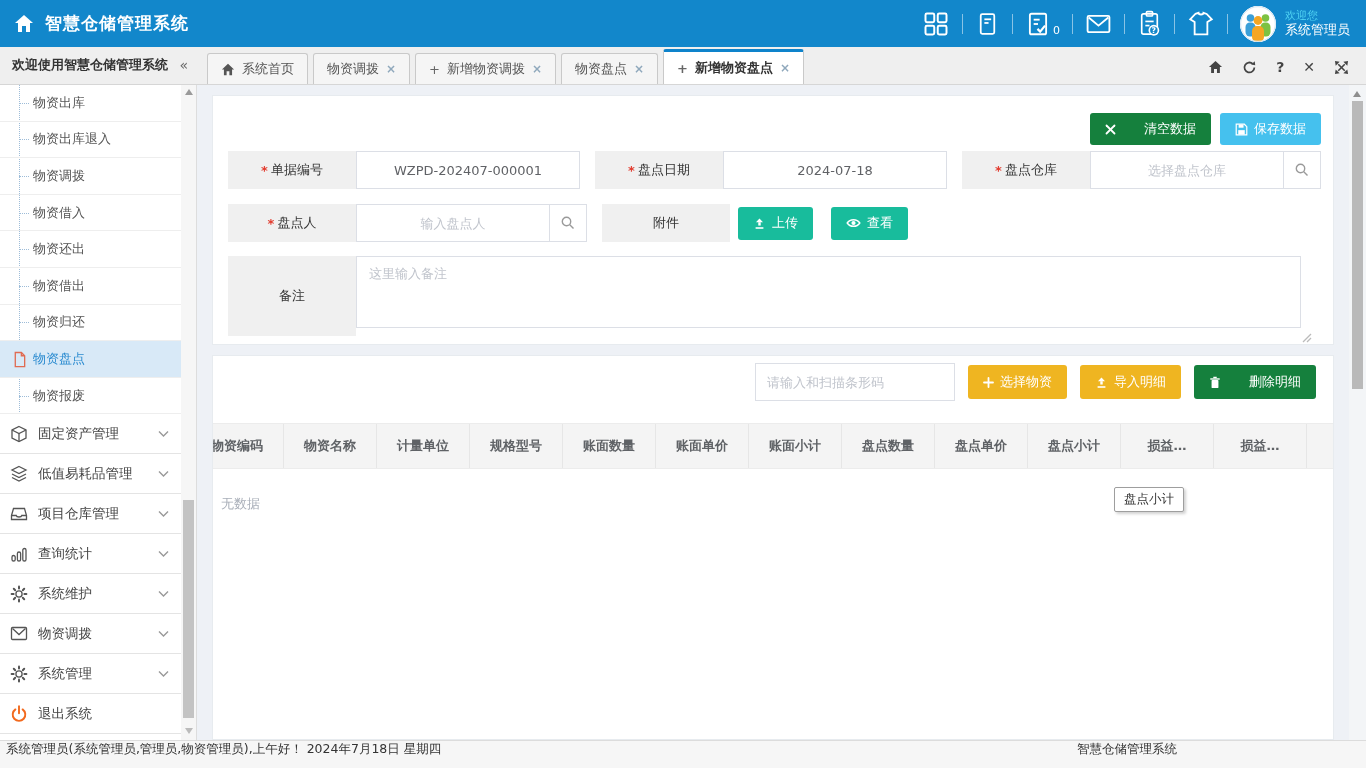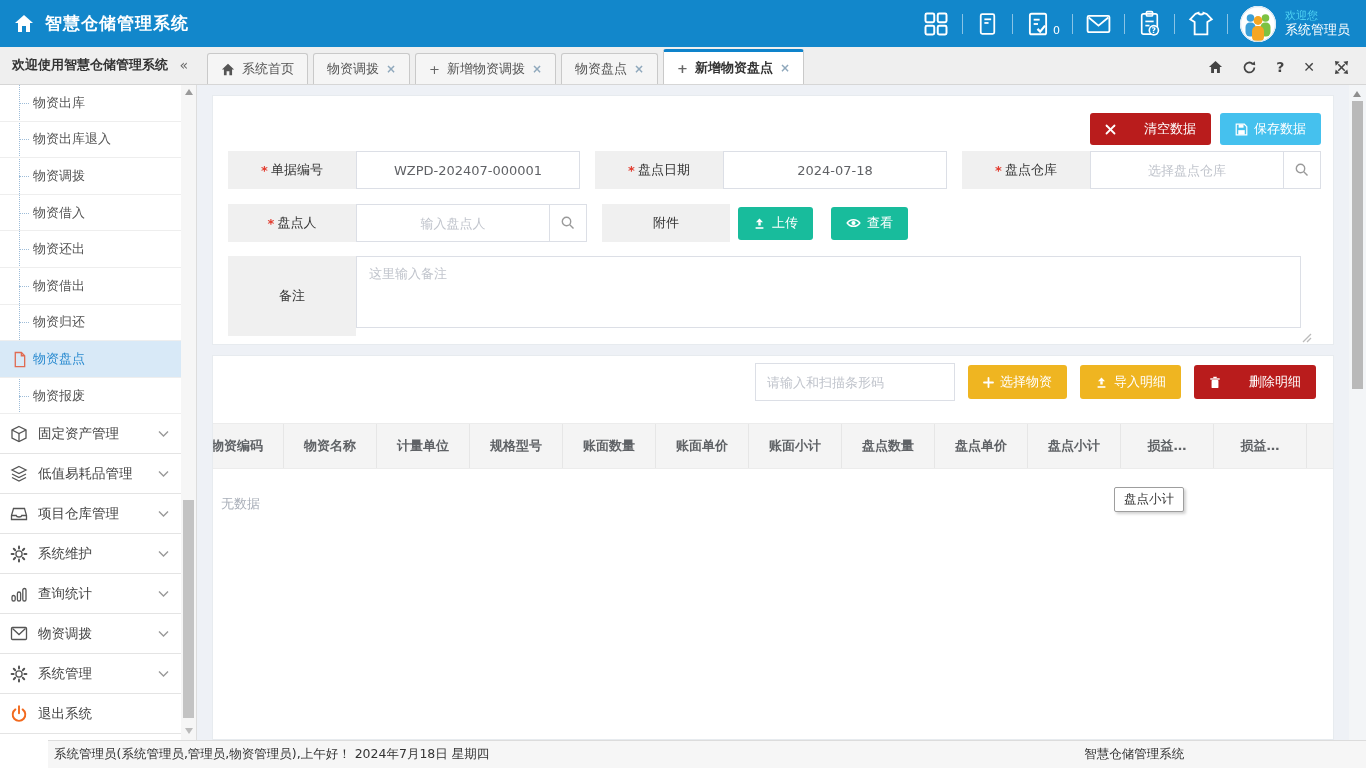--- a/index.html
+++ b/index.html
@@ -52,21 +52,21 @@
 .sscroll .up{position:absolute;top:4px;left:3.5px;width:0;height:0;border-left:4px solid transparent;border-right:4px solid transparent;border-bottom:6px solid #9a9a9a;}
 .sscroll .down{position:absolute;bottom:6px;left:3.5px;width:0;height:0;border-left:4px solid transparent;border-right:4px solid transparent;border-top:6px solid #bbb;}
 .sscroll .thumb{position:absolute;left:2px;width:11px;top:415px;height:218px;background:#c3c3c3;}
 
 
 .main{flex:1;background:#eef1f6;padding:10px 32px 0 15px;position:relative;overflow:hidden;}
 .panel{background:#fff;border:1px solid #e7ebef;}
 .panel1{height:250px;margin-bottom:10px;padding:17px 12px 0 15px;position:relative;}
 .actions{display:flex;justify-content:flex-end;gap:9px;}
 .btn{height:32px;border:none;border-radius:3px;color:#fff;font-size:13px;display:inline-flex;align-items:center;gap:6px;padding:0 15px;cursor:pointer;font-family:inherit;}
-.btn-red{background:#b91c1c;gap:28px;}
+.btn-red{background:#15803d;gap:28px;}
 .btn-blue{background:#45c1ee;}
 .btn-teal{background:#18bc9c;height:33px;}
 .btn-yellow{background:#efb521;height:34px;}
 .frow{display:grid;grid-template-columns:1fr 1fr 1fr;gap:15px;margin-top:6px;}
 .frow2{margin-top:15px;}
 .fgroup{display:flex;height:38px;}
 .flabel{width:128px;background:#f0f0f0;display:flex;align-items:center;justify-content:center;color:#333;flex:0 0 auto;font-size:13px;}
 .req{color:#e23b2e;margin-right:3px;font-weight:bold;}
 .finput{flex:1;min-width:0;border:1px solid #dcdfe6;background:#fff;padding:0 11px;font-size:13px;color:#606266;outline:none;font-family:inherit;text-align:center;}
 .finput::placeholder{color:#c0c4cc;}
@@ -88,21 +88,21 @@
 .gcell{display:flex;align-items:center;justify-content:center;border-right:1px solid #e6e6e6;font-weight:bold;color:#5f6266;white-space:nowrap;overflow:hidden;}
 .empty{color:#aab;padding:26px 0 0 8px;color:#a8aeb8;}
 .tooltip{position:absolute;left:901px;top:131px;background:#fff;border:1px solid #9e9e9e;box-shadow:2px 2px 3px rgba(0,0,0,.18);padding:3px 9px;font-size:12.5px;color:#333;border-radius:2px;}
 
 
 .vscroll{position:absolute;top:0;right:0;bottom:0;width:17px;background:#f3f5f7;}
 .vscroll .up{position:absolute;top:6px;left:4px;width:0;height:0;border-left:4.5px solid transparent;border-right:4.5px solid transparent;border-bottom:6px solid #8e8e8e;}
 .vscroll .thumb{position:absolute;top:16px;left:3px;width:11px;height:288px;background:#b9b9b9;}
 
 
-.statusbar{height:28px;background:#f6f6f6;border-top:1px solid #dcdcdc;display:flex;align-items:center;font-size:12.5px;color:#333;flex:0 0 auto;margin-left:48px;}
+.statusbar{height:28px;background:#f6f6f6;border-top:1px solid #dcdcdc;display:flex;font-size:12.5px;color:#333;flex:0 0 auto;}
 .sb-left{flex:0.85;padding-left:6px;white-space:nowrap;overflow:hidden;}
 .sb-center{flex:0 0 auto;}
 .sb-right{flex:1;text-align:right;padding-right:186px;white-space:nowrap;}
 svg{display:block;}
 </style>
 </head>
 <body>
 
 <div class="page">
 
@@ -311,45 +311,45 @@
           <svg width="18" height="18" viewBox="0 0 18 18" fill="none" stroke="#555" stroke-width="1.3">
               <path d="M1.5,10.5 L3.5,3.5 H14.5 L16.5,10.5 V14.5 H1.5 Z"></path>
               <path d="M1.5,10.5 H6.2 C6.6,12.5 11.4,12.5 11.8,10.5 H16.5"></path>
             </svg>
           <span class="lbl">项目仓库管理</span>
           <svg width="11" height="8" viewBox="0 0 11 8">
               <polyline points="1,1.5 5.5,6 10,1.5" fill="none" stroke="#999" stroke-width="1.4"></polyline>
             </svg>
         </div>
         <div class="section-item">
+          <svg width="18" height="18" viewBox="0 0 18 18" fill="none" stroke="#555" stroke-width="1.3">
+              <rect x="2" y="10.5" width="3.2" height="5.5" rx="1.6"></rect>
+              <rect x="7.4" y="7" width="3.2" height="9" rx="1.6"></rect>
+              <rect x="12.8" y="3.5" width="3.2" height="12.5" rx="1.6"></rect>
+            </svg>
+          <span class="lbl">查询统计</span>
+          <svg width="11" height="8" viewBox="0 0 11 8">
+              <polyline points="1,1.5 5.5,6 10,1.5" fill="none" stroke="#999" stroke-width="1.4"></polyline>
+            </svg>
+        </div>
+        <div class="section-item">
           <svg width="18" height="18" viewBox="0 0 18 18">
               <circle cx="9" cy="9" r="3.1" fill="none" stroke="#555" stroke-width="1.3"></circle>
               <g stroke="#555" stroke-width="2" stroke-linecap="round">
                 <line x1="9" y1="1.6" x2="9" y2="3.6"></line>
                 <line x1="9" y1="14.4" x2="9" y2="16.4"></line>
                 <line x1="1.6" y1="9" x2="3.6" y2="9"></line>
                 <line x1="14.4" y1="9" x2="16.4" y2="9"></line>
                 <line x1="3.8" y1="3.8" x2="5.2" y2="5.2"></line>
                 <line x1="12.8" y1="12.8" x2="14.2" y2="14.2"></line>
                 <line x1="14.2" y1="3.8" x2="12.8" y2="5.2"></line>
                 <line x1="5.2" y1="12.8" x2="3.8" y2="14.2"></line>
               </g>
             </svg>
           <span class="lbl">系统维护</span>
-          <svg width="11" height="8" viewBox="0 0 11 8">
-              <polyline points="1,1.5 5.5,6 10,1.5" fill="none" stroke="#999" stroke-width="1.4"></polyline>
-            </svg>
-        </div>
-        <div class="section-item">
-          <svg width="18" height="18" viewBox="0 0 18 18" fill="none" stroke="#555" stroke-width="1.3">
-              <rect x="2" y="10.5" width="3.2" height="5.5" rx="1.6"></rect>
-              <rect x="7.4" y="7" width="3.2" height="9" rx="1.6"></rect>
-              <rect x="12.8" y="3.5" width="3.2" height="12.5" rx="1.6"></rect>
-            </svg>
-          <span class="lbl">查询统计</span>
           <svg width="11" height="8" viewBox="0 0 11 8">
               <polyline points="1,1.5 5.5,6 10,1.5" fill="none" stroke="#999" stroke-width="1.4"></polyline>
             </svg>
         </div>
         <div class="section-item">
           <svg width="18" height="15" viewBox="0 0 18 15" fill="none" stroke="#555" stroke-width="1.3">
               <rect x="1.5" y="1.5" width="15" height="12" rx="1"></rect>
               <polyline points="2.5,2.5 9,8.5 15.5,2.5"></polyline>
             </svg>
           <span class="lbl">物资调拨</span>

